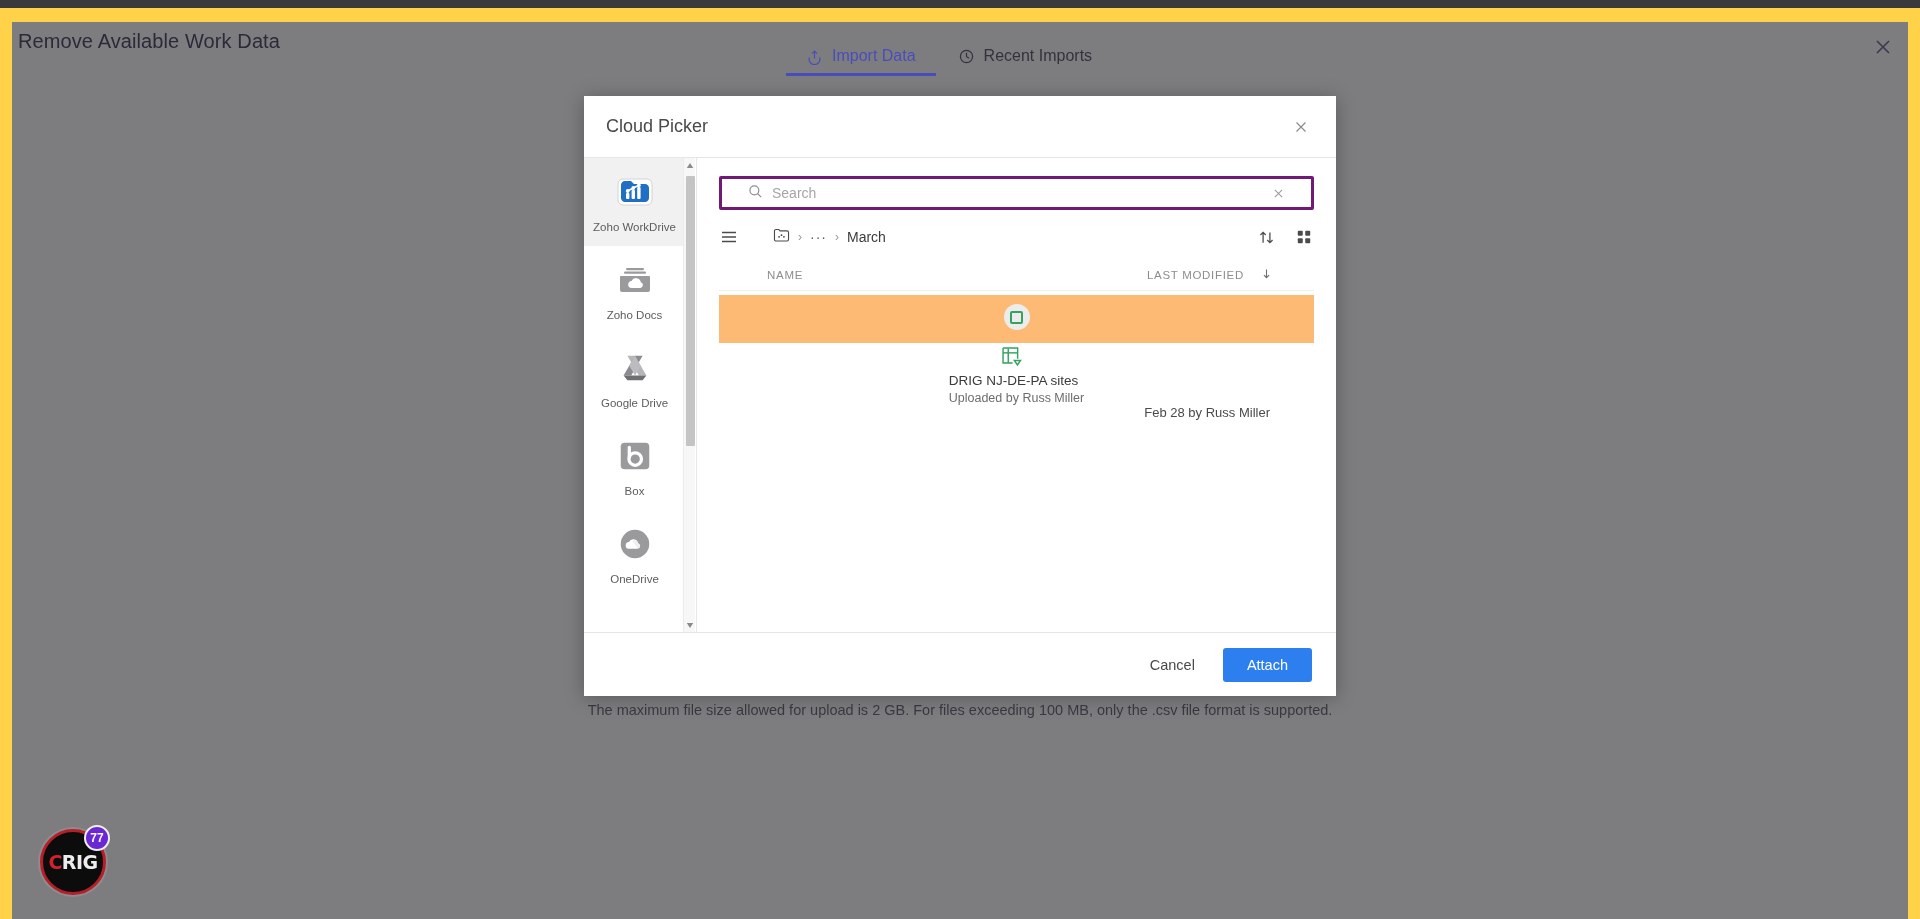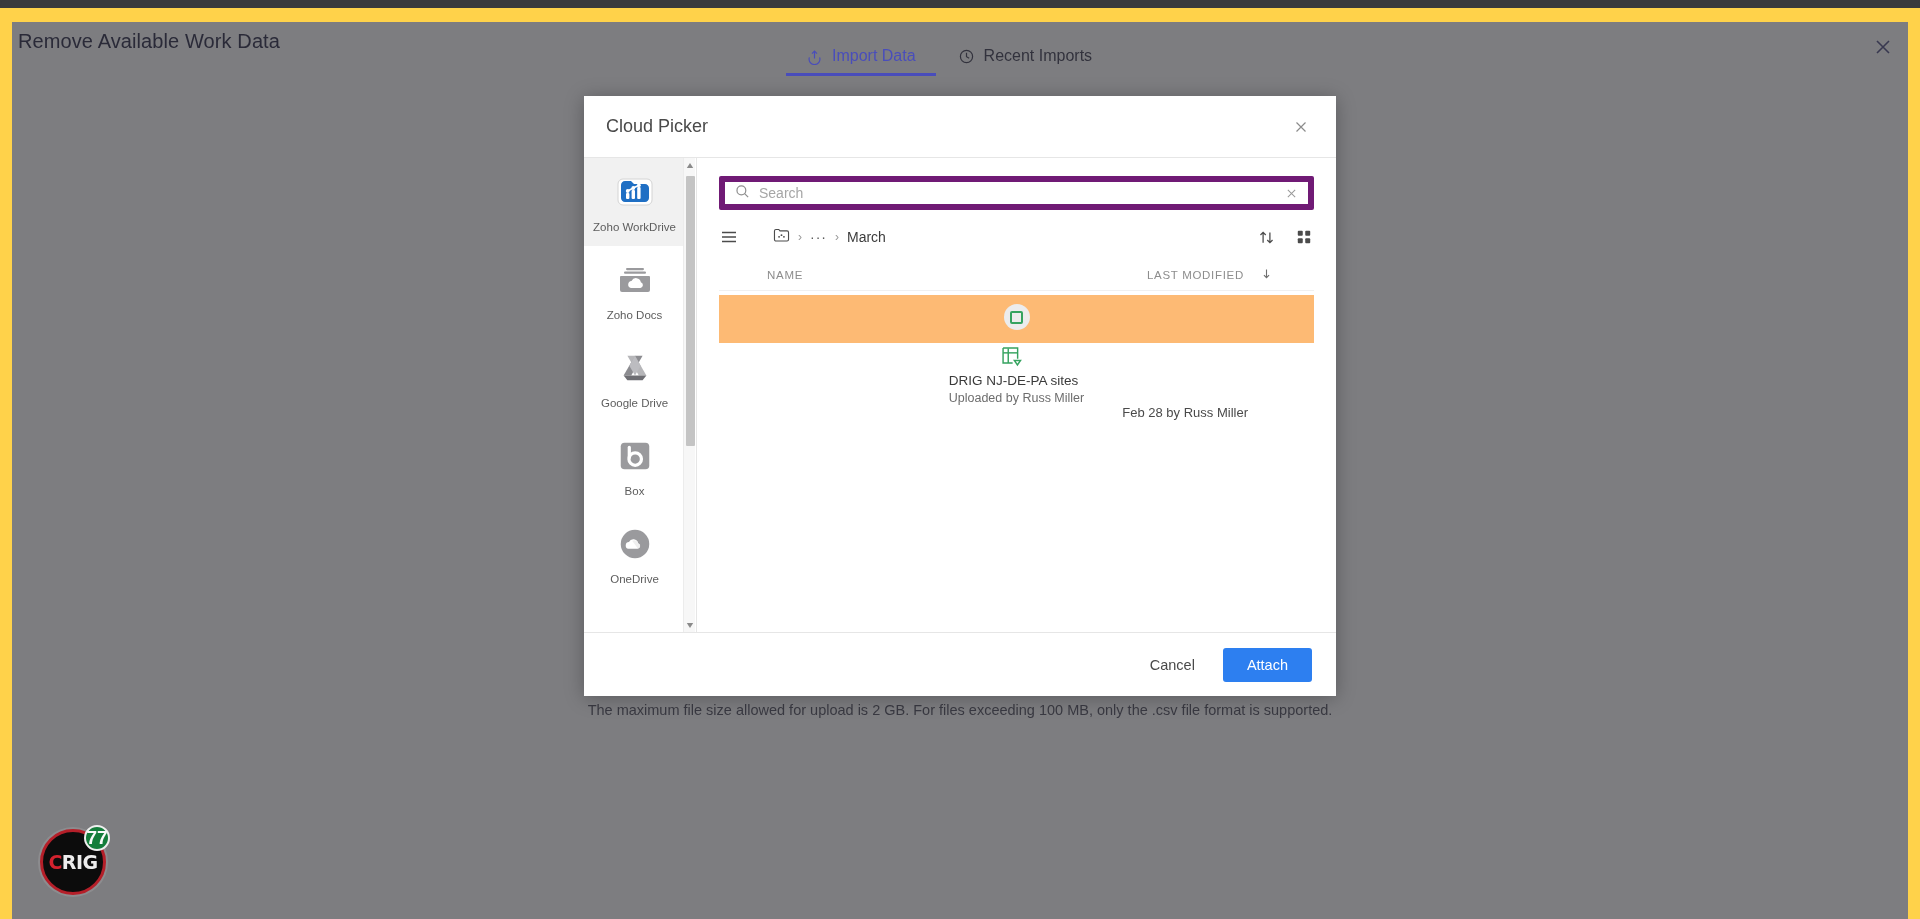--- a/index.html
+++ b/index.html
@@ -128,23 +128,23 @@
     color: #f2f2f2;
     font-size: 19px;
     font-weight: bold;
     letter-spacing: -.5px;
     font-family: "DejaVu Sans", sans-serif;
   }
   #rig-wordmark .c-mark { color: #d8232f; }
   #rig-count {
     position: absolute; right: -4px; top: -4px;
     min-width: 26px; height: 26px; border-radius: 13px;
-    background: #15803d;
+    background: #6d28d9;
     border: 2px solid #f4f4f4;
-    color: #fff; font-size: 19px; font-weight: bold;
+    color: #fff; font-size: 12px; font-weight: bold;
     display: flex; align-items: center; justify-content: center; margin-left: 36px;
   }
 
   
   #modal-overlay {
     position: absolute; left: 0; top: 0;
     width: 1896px; height: 897px;
     background: rgba(0,0,0,0.02);
   }
   #modal {
@@ -226,24 +226,24 @@
 
   
   #picker-main {
     flex: 1 1 auto;
     display: flex; flex-direction: column;
     min-width: 0;
     padding: 18px 22px 0 22px;
   }
   #search-row {
     height: 34px; flex: 0 0 34px;
-    border: 6px solid #701a75;
+    border: 3px solid #701a75;
     border-radius: 2px;
     display: flex; align-items: center;
-    padding: 0 10px;
+    padding: 0 26px;
     gap: 9px;
   }
   #search-input {
     flex: 1 1 auto;
     border: none; outline: none;
     font-size: 14px; color: #3c3c3c;
     font-family: "Liberation Sans", sans-serif;
     background: transparent;
   }
   #search-input::placeholder { color: #a6a6a6; }
@@ -302,21 +302,21 @@
   .chk-box {
     width: 13px; height: 13px;
     border: 2px solid #35a35f;
     border-radius: 2px;
   }
   .file-icon { width: 34px; flex: 0 0 34px; display: flex; align-items: center; }
   .file-meta { display: flex; flex-direction: column; gap: 3px; min-width: 0; }
   .file-name { font-size: 13.5px; color: #3a3a3a; white-space: nowrap; }
   .file-sub { font-size: 12.5px; color: #6d6d6d; white-space: nowrap; }
   .file-mod {
-    margin-left: auto; margin-right: 66px;
+    margin-left: auto; margin-right: 44px;
     font-size: 13px; color: #4a4a4a; white-space: nowrap;
   }
 
   #modal-footer {
     height: 64px; flex: 0 0 64px;
     border-top: 1px solid #e6e6e6;
     display: flex; align-items: center; justify-content: flex-end;
     gap: 22px;
     padding: 0 24px;
   }

